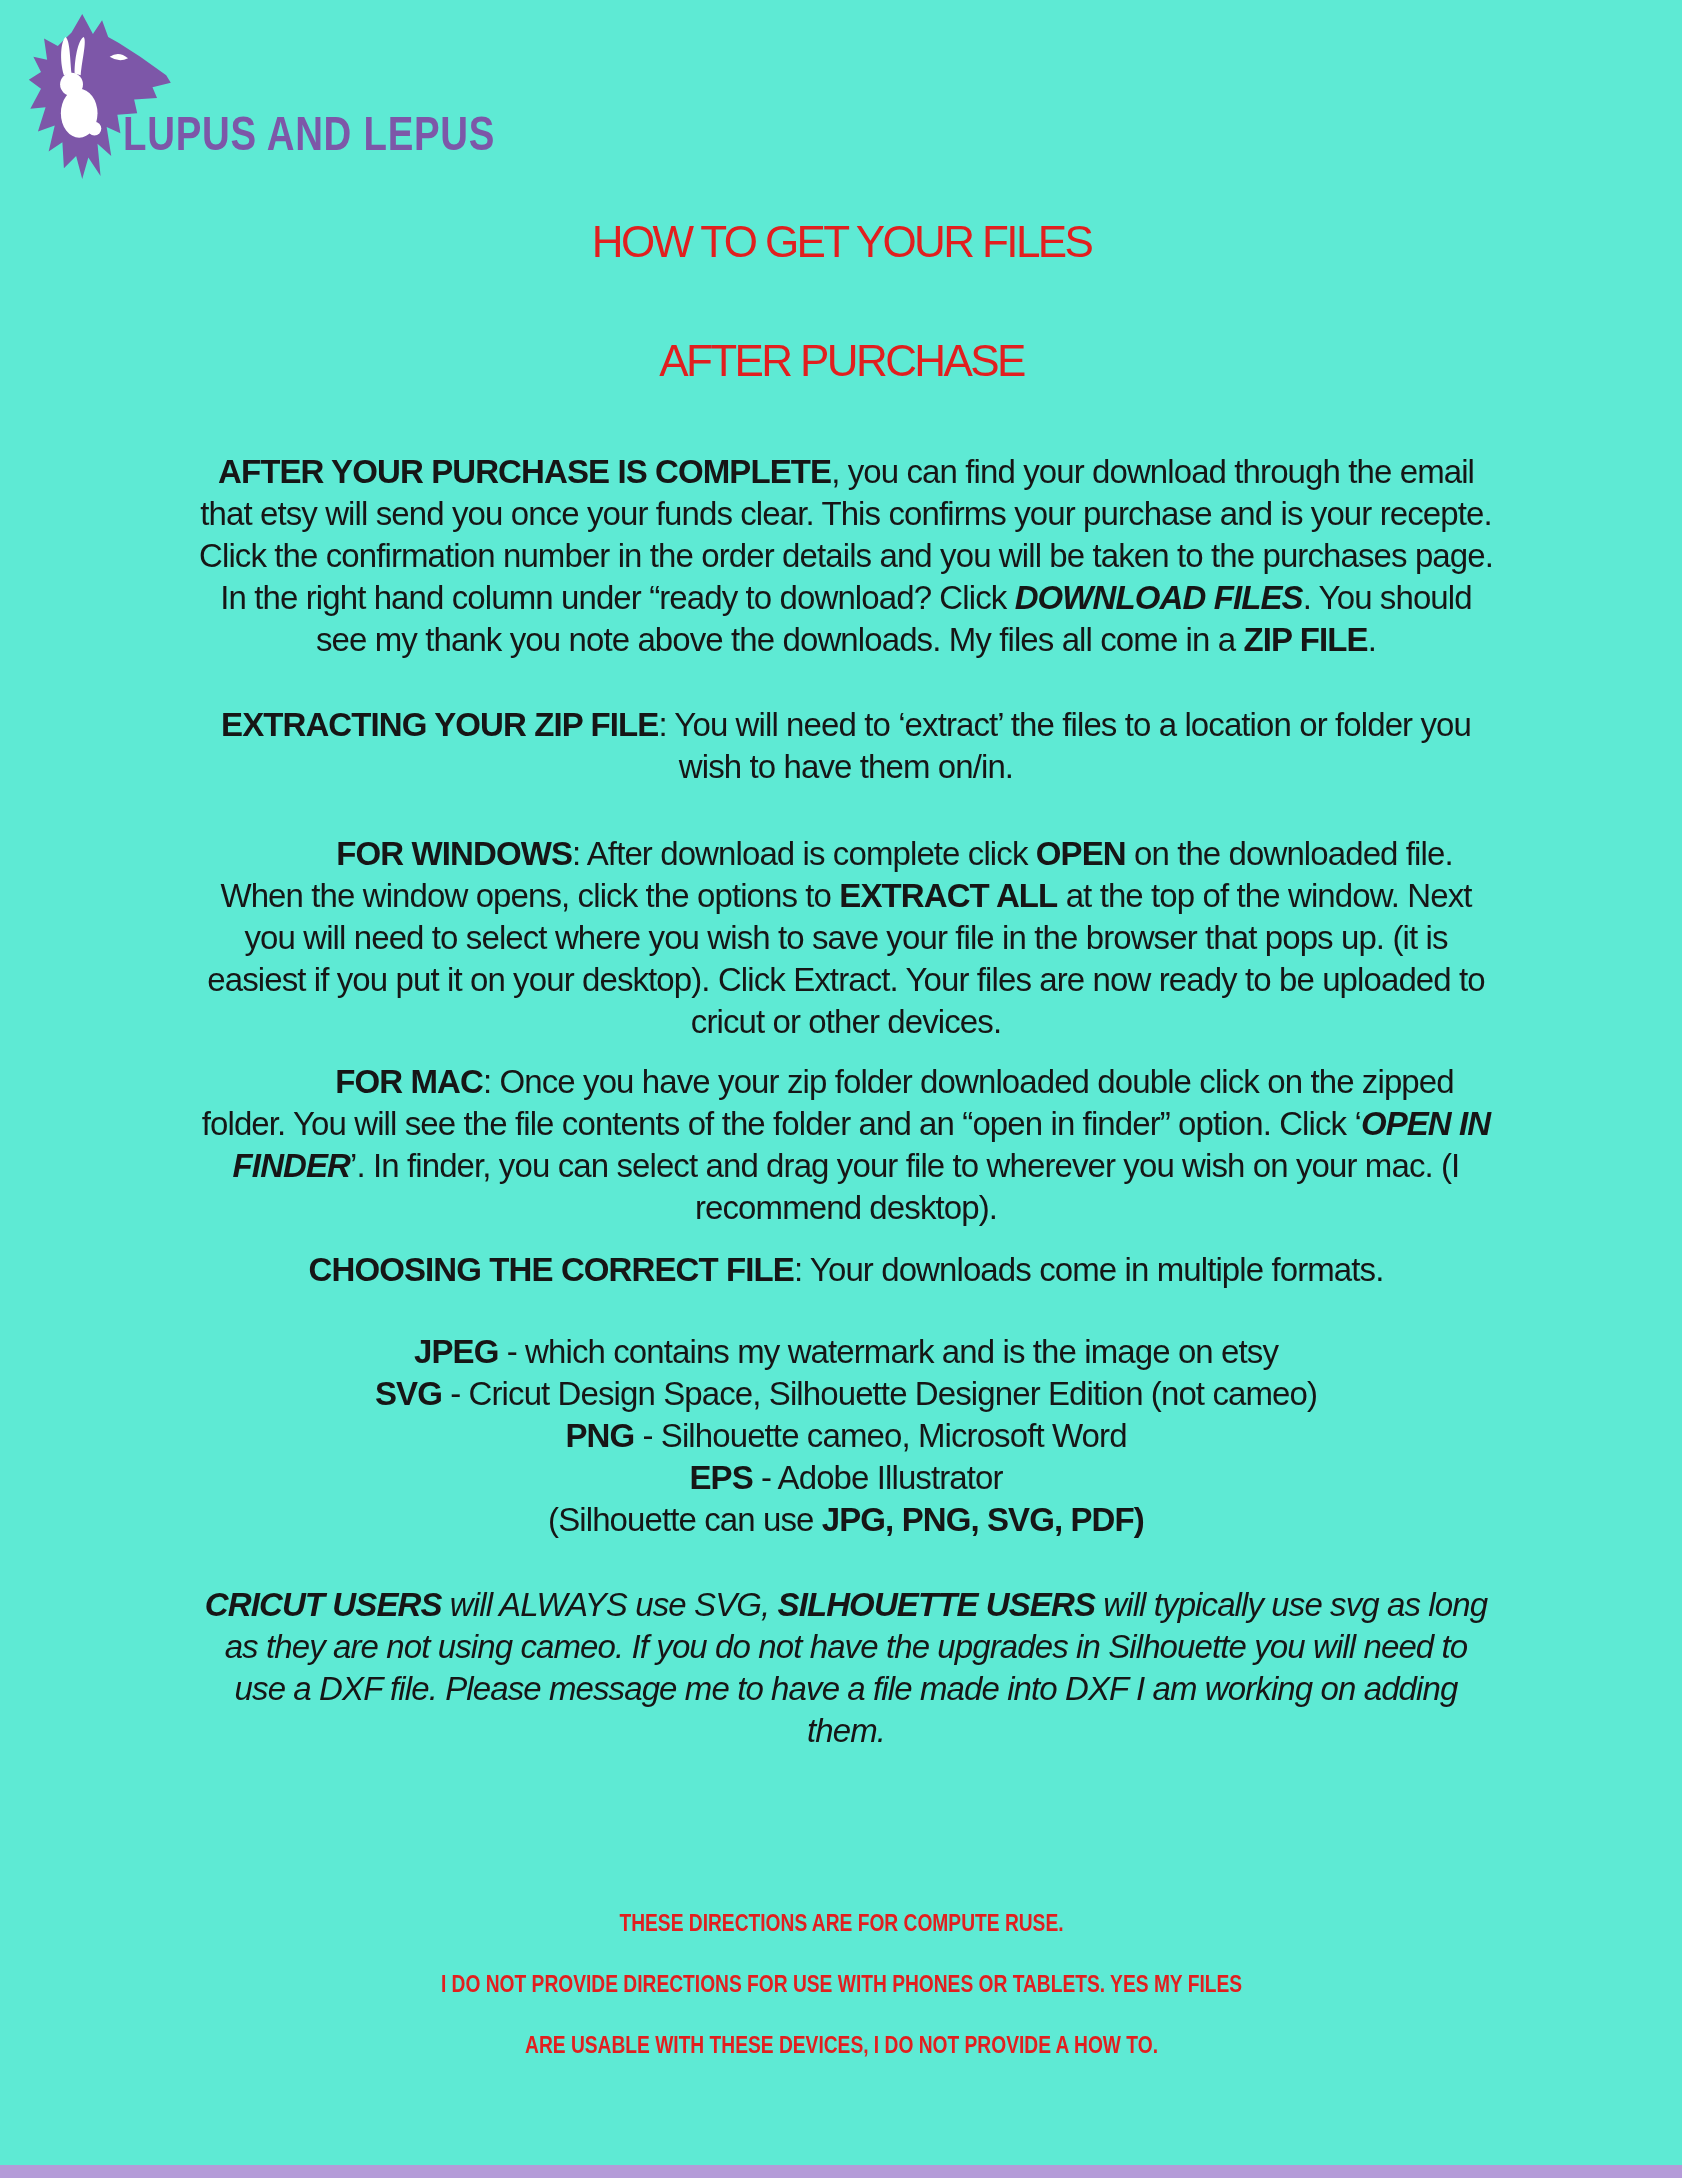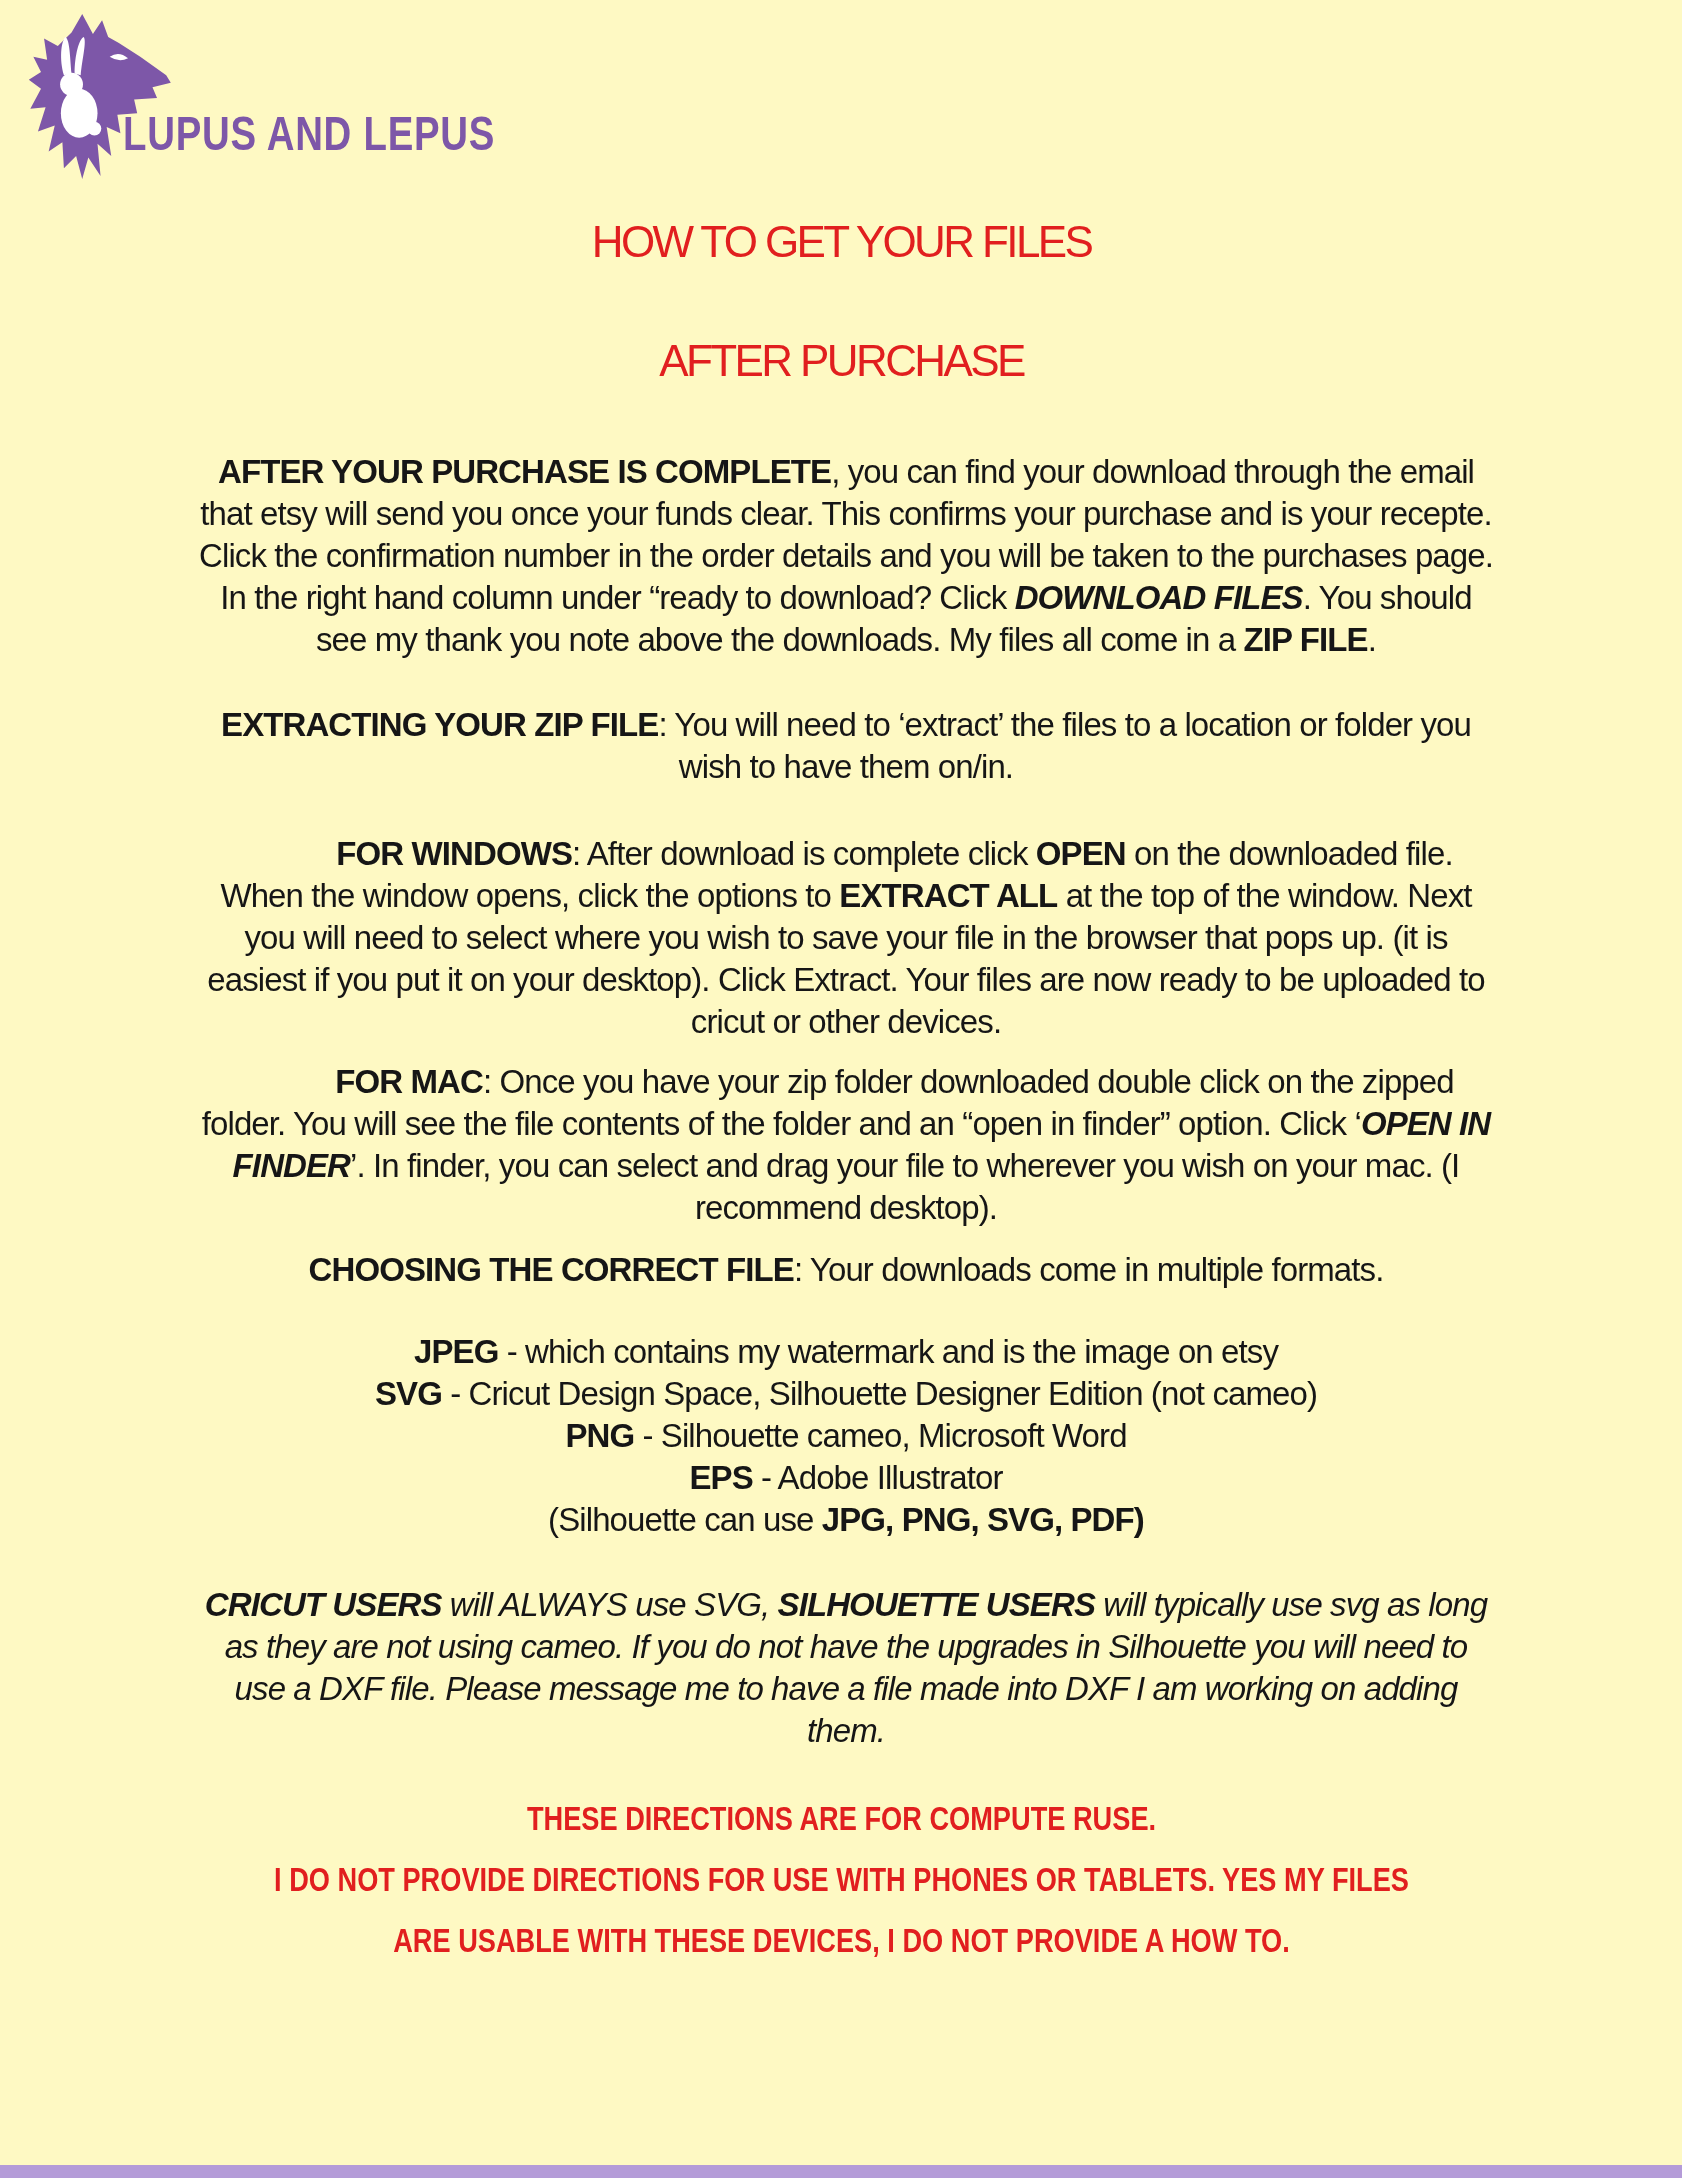--- a/index.html
+++ b/index.html
@@ -1,17 +1,17 @@
 <!DOCTYPE html>
 <html style="--purple: #7d57a8; --red: #e11f1f; --bar: #b49bd8; --ink: #161616;font-size:14px"><head>
 <meta charset="utf-8">
 <style>
   html, body { margin:0; padding:0; background:#ffffff; }
   .page {
-    position:relative; width:1683px; height:2178px; background:#fef9c3;
+    position:relative; width:1683px; height:2178px; background:#5eead4;
     overflow:hidden; font-family:"Liberation Sans", sans-serif;
   }
 
   
   .brand { position:absolute; top:7px; left:19px; width:553px; height:186px; }
   .wolf  { position:absolute; left:0; top:3.5px; width:157px; height:171px; fill:var(--purple); }
   .brand-text {
     position:absolute; left:104px; top:99px;
     font-size:48px; font-weight:bold; letter-spacing:0.9px; white-space:nowrap;
     color:var(--purple); transform:scaleX(0.8); transform-origin:left center;
@@ -34,22 +34,22 @@
   .i { font-style:italic; }
   p[data-name="para-extracting"]   { margin-top:43px; }
   p[data-name="para-windows"]      { margin-top:45px; text-indent:97px; }
   p[data-name="para-mac"]          { margin-top:18px; text-indent:97px; }
   p[data-name="para-choosing"]     { margin-top:20px; }
   p[data-name="format-jpeg"]       { margin-top:40px; }
   p[data-name="para-cricut-users"] { margin-top:43px;font-style:italic; }
 
   
   .red-notice {
-    position:absolute; top:1788px; left:0; width:100%;
-    color:var(--red); font-weight:bold; font-size:34px; line-height:61px;
+    position:absolute; top:1892px; left:0; width:100%;
+    color:var(--red); font-weight:bold; font-size:24px; line-height:61px;
   }
   .red-line { white-space:nowrap; text-align:center; transform:scaleX(0.8); transform-origin:50% 50%; }
 
   
   .footer-bar { position:absolute; left:0; bottom:0; width:100%; height:13px; background:var(--bar); }
 </style>
 </head>
 <body>
 
 <div class="page" data-name="document-page">

